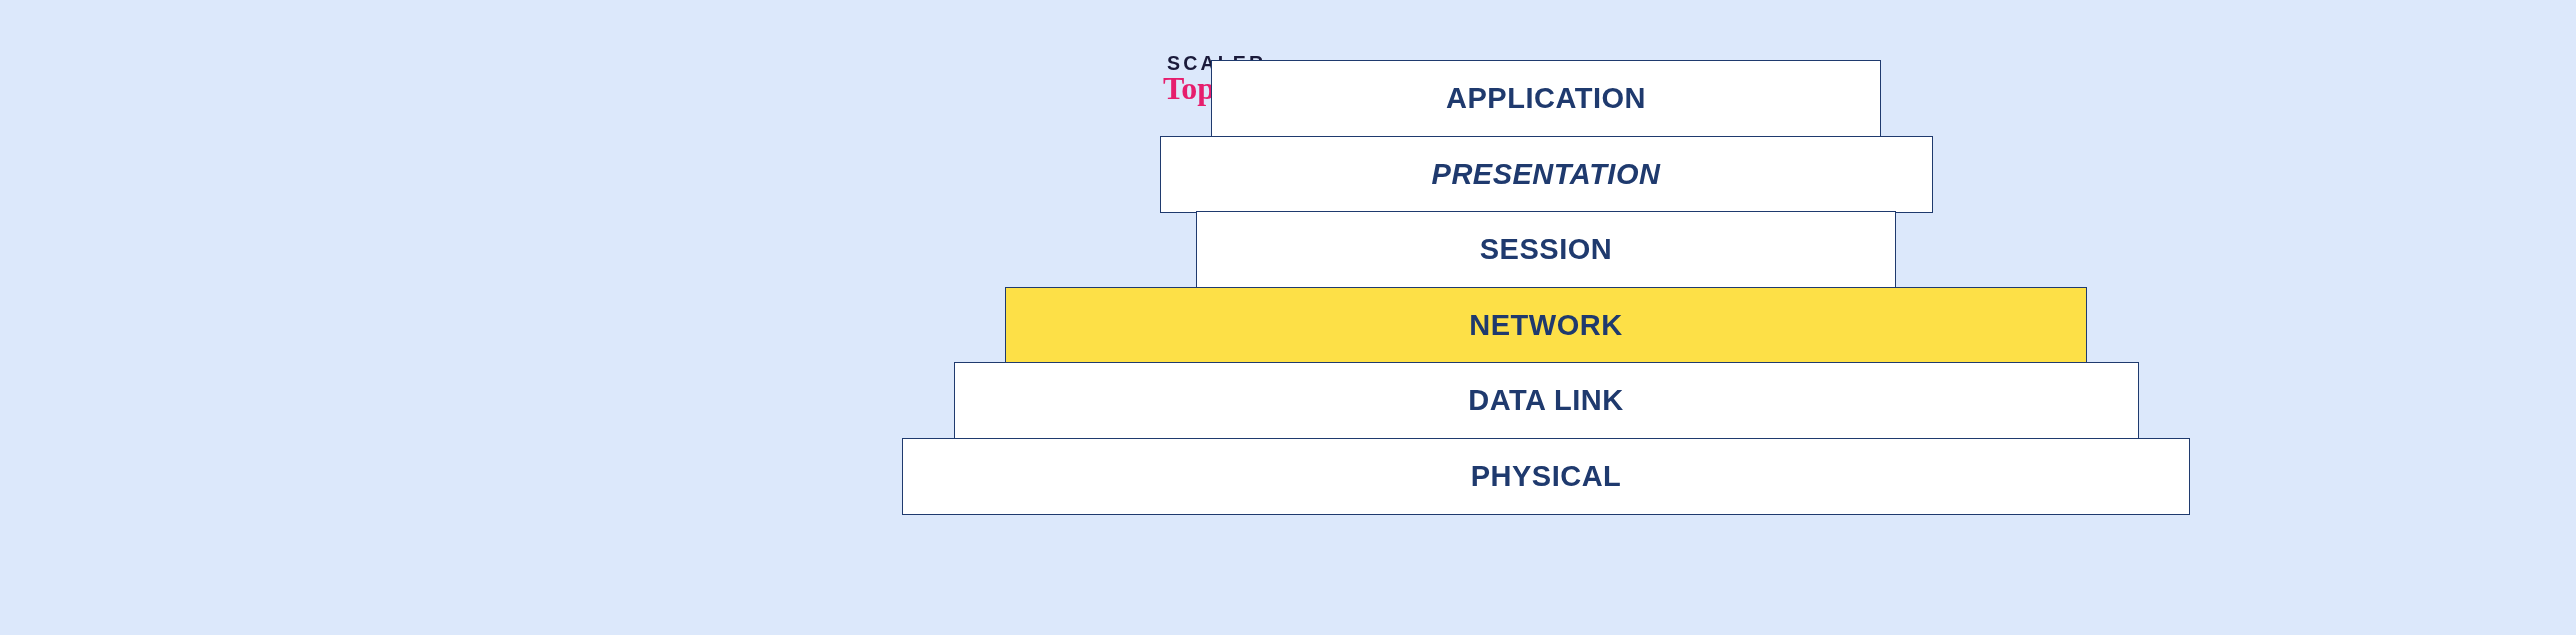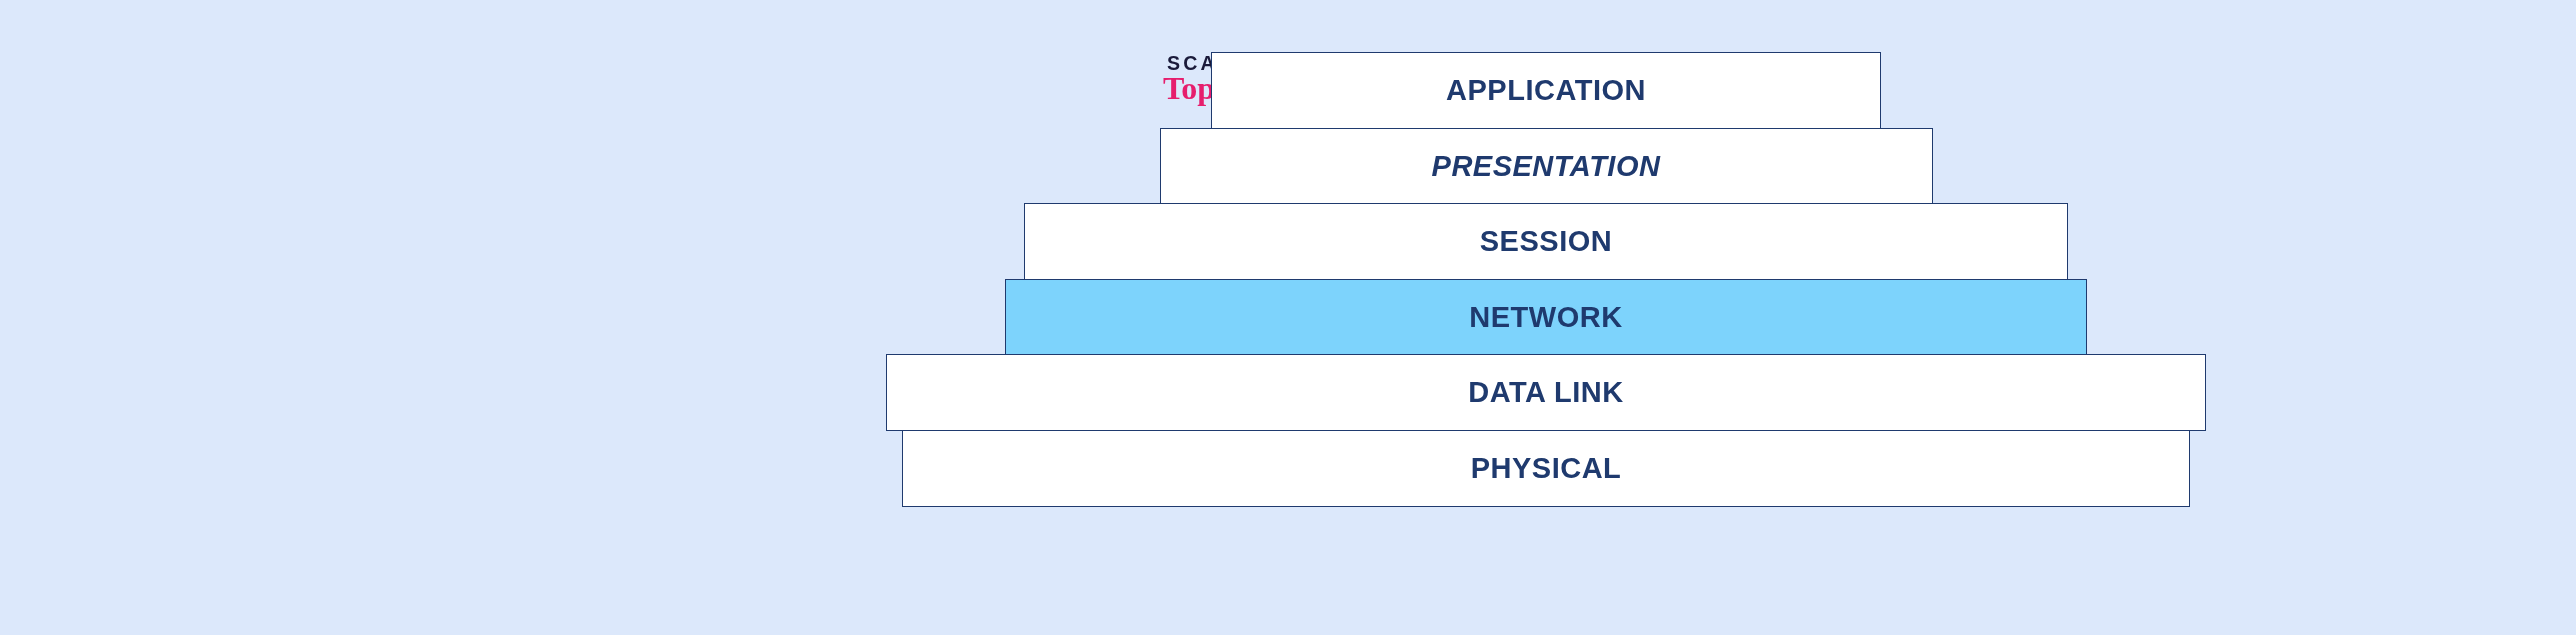--- a/index.html
+++ b/index.html
@@ -51,33 +51,33 @@
     background: #ffffff;
     color: #1f3a6e;
     display: flex;
     align-items: center;
     justify-content: center;
     font-weight: 700;
     font-size: 29px;
     letter-spacing: 0.5px;
     margin-top: -1.5px; 
   }
-  .layer:first-child { margin-top: 0; }
+  .layer:first-child { margin-top: 8px; }
 
   .layer.highlight {
-    background: #7dd3fc;
+    background: #fde047;
   }
 
   
   .w0 { width: 670px; }
   .w1 { width: 773px; font-style: italic; }
-  .w2 { width: 1044px; }
+  .w2 { width: 700px; }
   .w3 { width: 979px; }
   .w4 { width: 1082px; }
-  .w5 { width: 1320px; }
+  .w5 { width: 1185px; }
   .w6 { width: 1288px; }
 </style>
 </head>
 <body>
 
 <div class="logo">
   <div class="logo-scaler">SCALER</div>
   <div class="logo-topics">Topics</div>
 </div>
 

